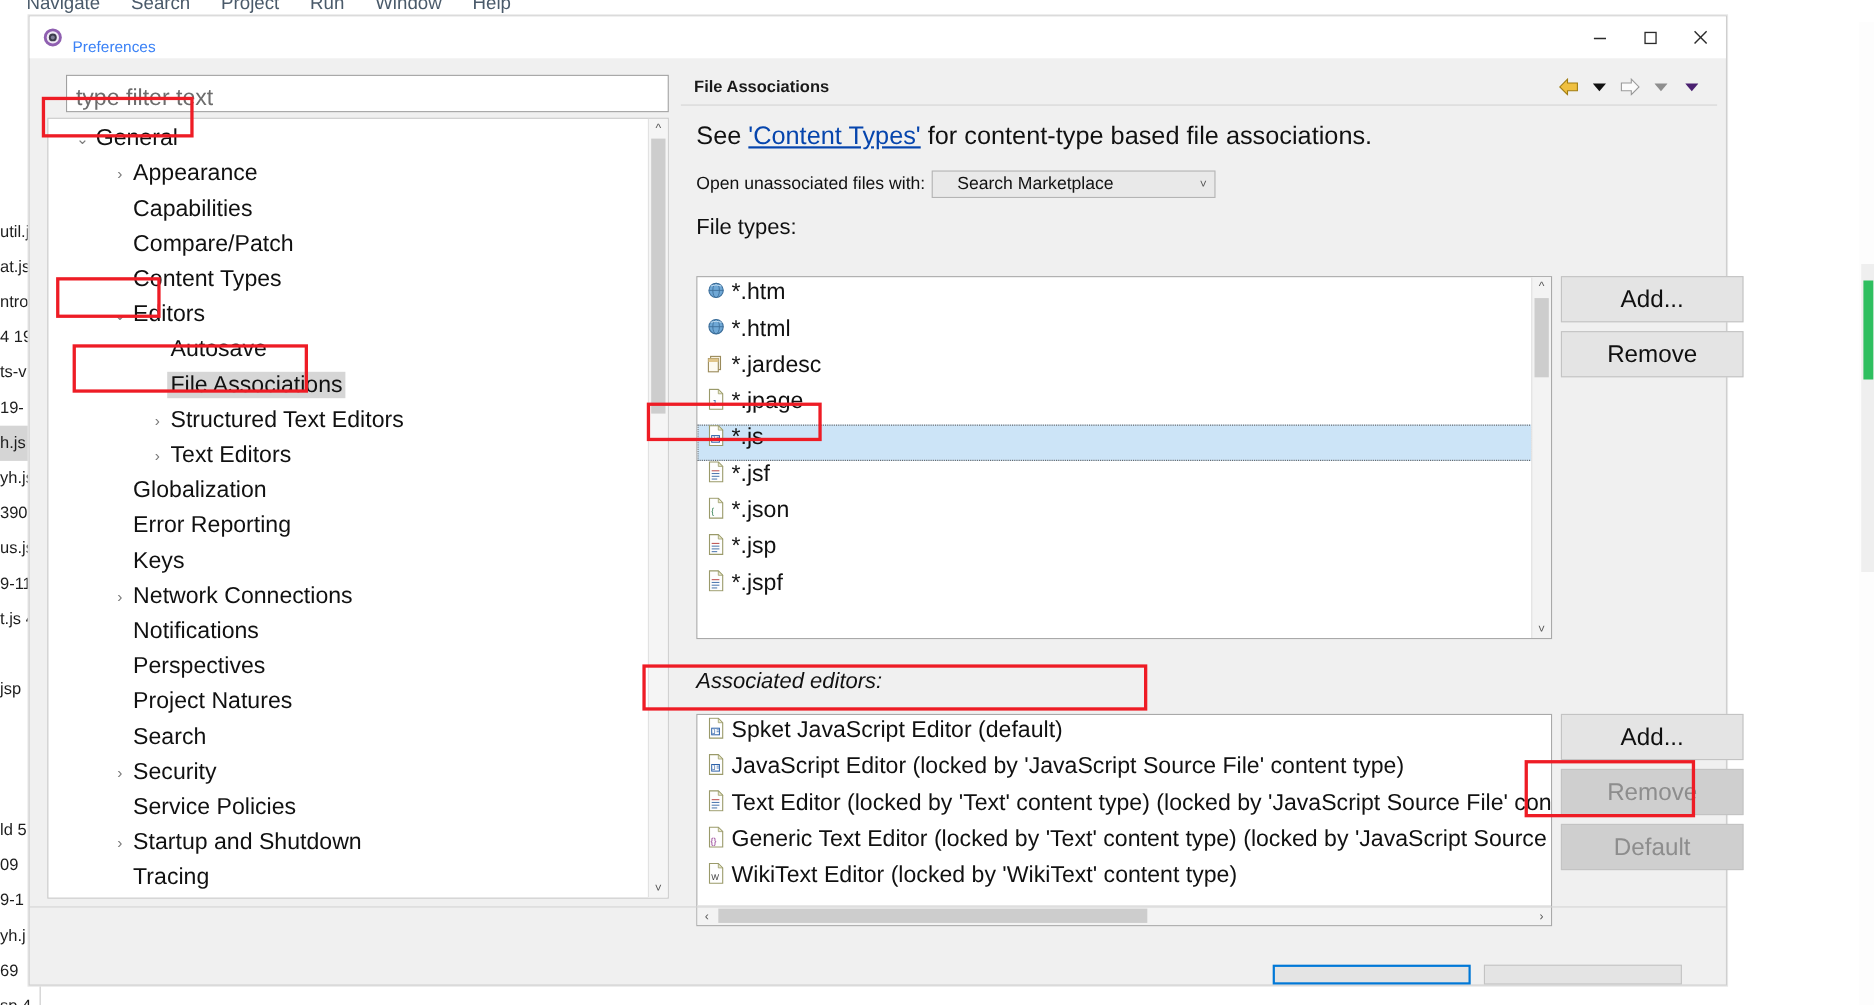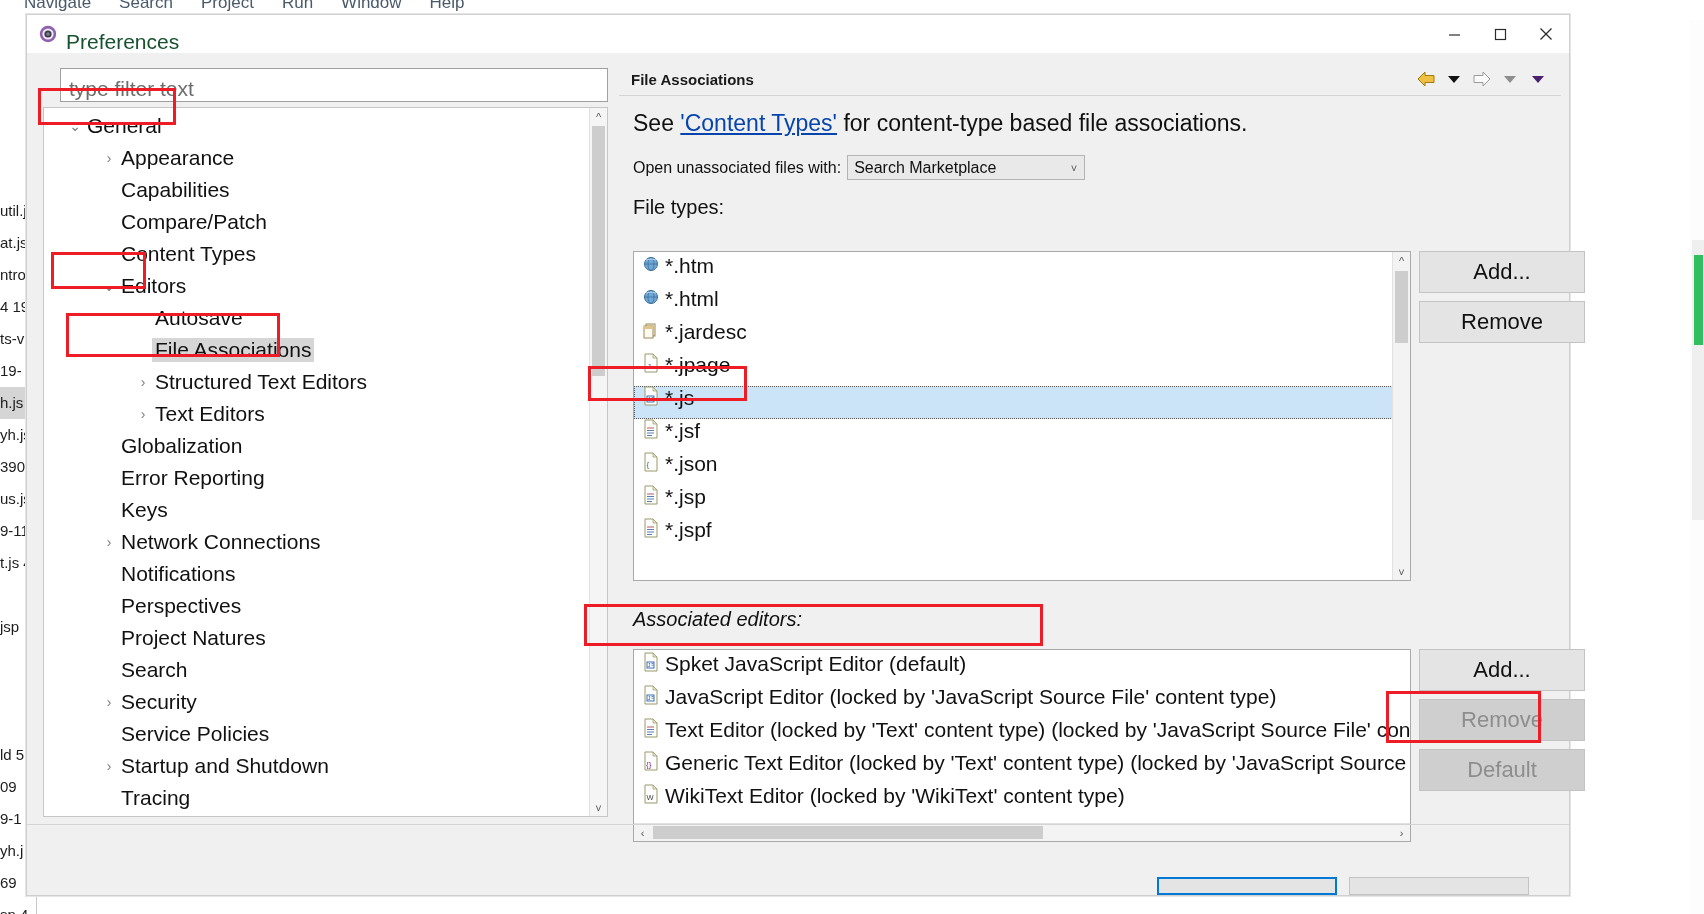--- a/index.html
+++ b/index.html
@@ -27,21 +27,21 @@
 
   
   #dialog{
     position:absolute;left:26px;top:14px;width:1542px;height:880px;
     background:#f0f0f0;border:1px solid #cfcfcf;
     box-shadow:0 0 0 1px #e6e6e6;
   }
   
   #titlebar{height:38px;display:flex;align-items:center;background:#ffffff;}
   #title-icon{width:18px;height:18px;margin-left:12px;margin-right:9px;position:relative;}
-  #title-text{font-size:21px;color:#14532d;margin-top:16px;}
+  #title-text{font-size:14px;color:#3b82f6;margin-top:16px;}
   #winbtns{margin-left:auto;display:flex;height:38px;}
   .winbtn{width:46px;height:38px;display:flex;align-items:center;justify-content:center;
     font-size:17px;color:#2b2b2b;}
 
   
   #filterbox{position:absolute;left:33px;top:53px;width:548px;height:34px;
     background:#ffffff;border:1px solid #a0a0a0;box-sizing:border-box;
     display:flex;align-items:flex-end;padding-left:8px;}
   #filterbox span{font-size:21px;color:#6d6d6d;}
   #treepane{position:absolute;left:16px;top:92px;width:565px;height:710px;
@@ -62,22 +62,22 @@
   #rightpane{position:absolute;left:592px;top:48px;right:8px;bottom:72px;}
   #rp-head{height:32px;display:flex;align-items:center;border-bottom:1px solid #d4d4d4;}
   #rp-title{font-size:15px;font-weight:bold;color:#1a1a1a;padding-left:12px;}
   #rp-nav{margin-left:auto;display:flex;align-items:center;gap:6px;padding-right:12px;}
   .navicon{display:flex;align-items:center;justify-content:center;width:22px;height:22px;}
   #rp-body{padding:14px 0 0 14px;position:relative;height:100%;}
   #see-line{font-size:23px;color:#101010;margin-bottom:18px;}
   #see-line a{color:#0645ad;text-decoration:underline;}
   #unassoc-row{display:flex;align-items:center;gap:6px;margin-bottom:16px;}
   #unassoc-lbl{font-size:16px;color:#111;}
-  #unassoc-combo{width:238px;height:25px;background:#e9e9e9;border:1px solid #b4b4b4;
-    display:flex;align-items:center;font-size:16px;color:#111;padding-left:6px;box-sizing:border-box;}
+  #unassoc-combo{width:258px;height:25px;background:#e9e9e9;border:1px solid #b4b4b4;
+    display:flex;align-items:center;font-size:16px;color:#111;padding-left:22px;box-sizing:border-box;}
   #unassoc-combo .cb-arrow{margin-left:auto;margin-right:7px;font-size:11px;color:#555;}
   .sec-label{font-size:20px;color:#101010;margin-bottom:8px;}
 
   .listbox{background:#ffffff;border:1px solid #a9a9a9;box-sizing:border-box;position:relative;overflow:hidden;}
   .lrow{height:33px;display:flex;align-items:flex-start;font-size:21px;color:#111;white-space:nowrap;padding-left:8px;}
   .lrow.sel{background:#cce4f7;outline:1px dotted #5a5a5a;outline-offset:-1px;}
   .ficon{width:18px;height:20px;margin-right:5px;flex:none;display:inline-block;position:relative;}
 
   .lb-vscroll{position:absolute;right:0;top:0;width:17px;bottom:0;background:#f3f3f3;border-left:1px solid #e2e2e2;}
   .lb-vthumb{position:absolute;left:2px;width:13px;background:#cdcdcd;}

